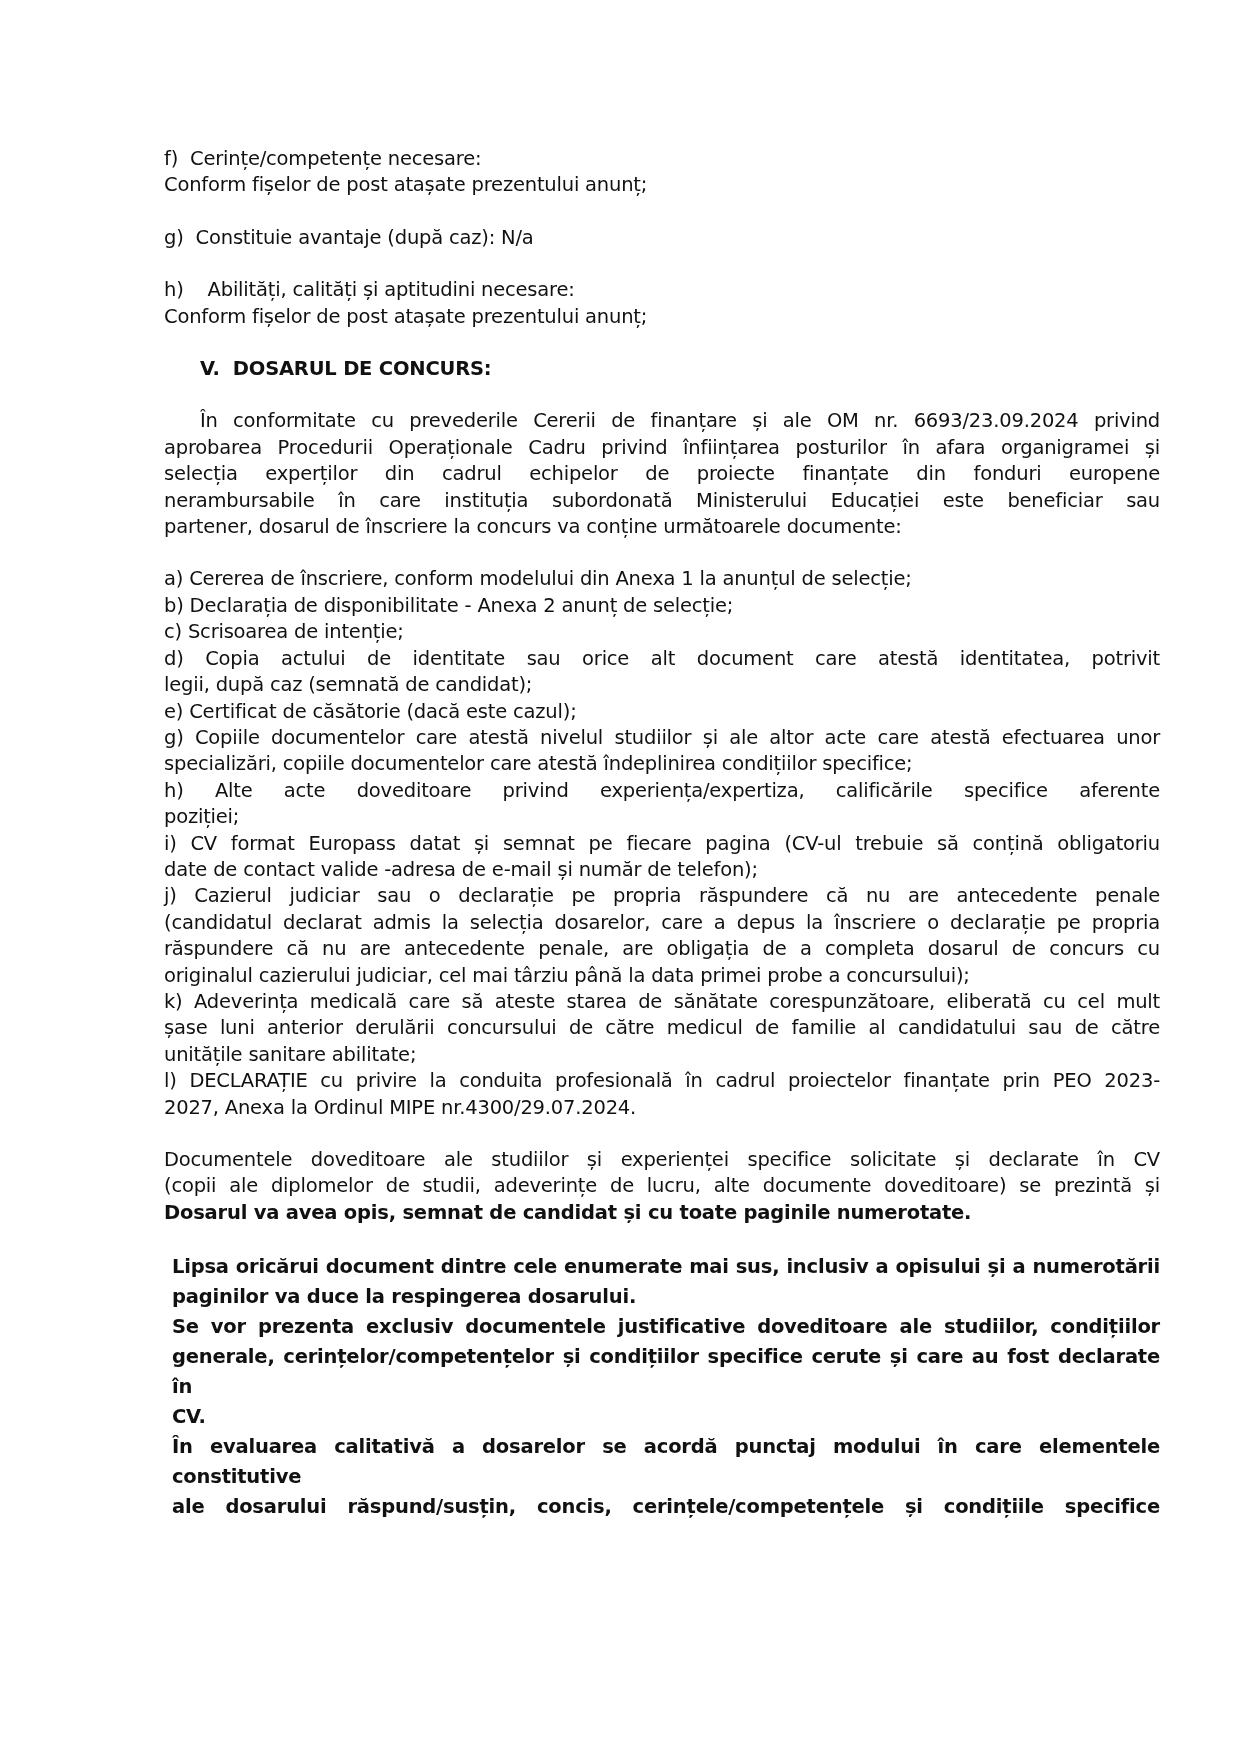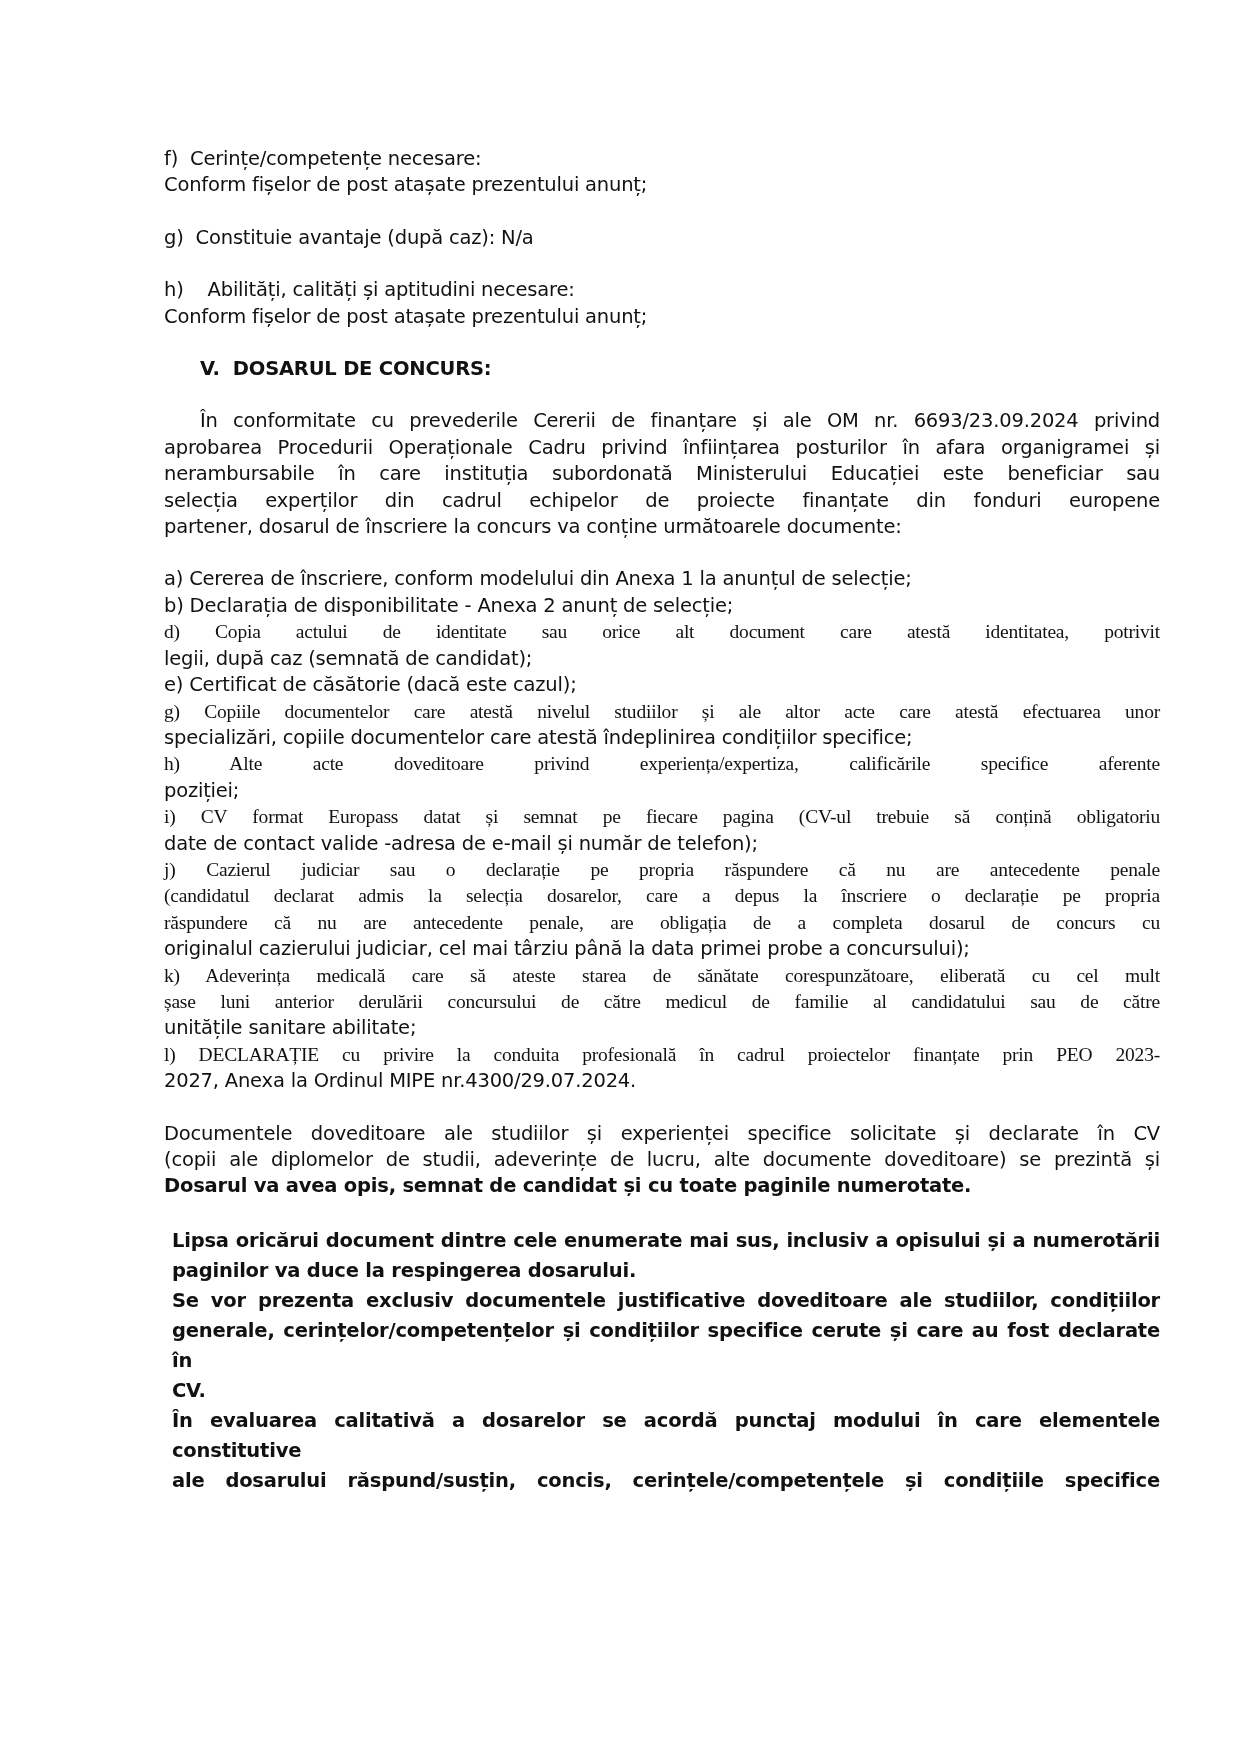--- a/index.html
+++ b/index.html
@@ -30,21 +30,21 @@
     .heading {
       font-weight: bold;
       padding-left: 36px;
       display: block;
     }
     .indent { padding-left: 36px; }
     .para { display: block; }
     .para .ln { display: block; text-align: justify; text-align-last: justify; }
     .para .ln.last { text-align-last: left; }
     .list-item .ln { display: block; }
-    .list-item .ln.j { text-align: justify; text-align-last: justify; font-family: Liberation Serif, serif; }
+    .list-item .ln.j { text-align: justify; text-align-last: justify; }
     .bold-block .ln { display: block; font-weight: bold; }
     .bold-block .ln.j { text-align: justify; text-align-last: justify; }
     .bold-block.spaced { line-height: 30px; margin-left: 8px; }
   </style>
 </head>
 <body>
 
 <div class="page">
 
   <div>
@@ -63,32 +63,35 @@
     <span class="line">Conform fișelor de post atașate prezentului anunț;</span>
   </div>
   <div class="gap"></div>
 
   <span class="heading line">V.  DOSARUL DE CONCURS:</span>
   <div class="gap"></div>
 
   <div class="para">
     <span class="ln indent">În conformitate cu prevederile Cererii de finanțare și ale OM nr. 6693/23.09.2024 privind</span>
     <span class="ln">aprobarea Procedurii Operaționale Cadru privind înființarea posturilor în afara organigramei și</span>
+    <span class="ln">selecția experților din cadrul echipelor de proiecte finanțate din fonduri europene</span>
     <span class="ln">nerambursabile în care instituția subordonată Ministerului Educației este beneficiar sau</span>
-    <span class="ln">selecția experților din cadrul echipelor de proiecte finanțate din fonduri europene</span>
     <span class="ln last">partener, dosarul de  înscriere la concurs va conține următoarele documente:</span>
   </div>
   <div class="gap"></div>
 
   <div>
     <div class="list-item">
       <span class="ln">a)  Cererea de înscriere, conform modelului din Anexa 1 la anunțul de selecție;</span>
     </div>
     <div class="list-item">
       <span class="ln">b)  Declarația de disponibilitate - Anexa 2 anunț de selecție;</span>
+    </div>
+    <div class="list-item">
+      <span class="ln">c)  Scrisoarea de intenție;</span>
     </div>
     <div class="list-item">
       <span class="ln j">d) Copia actului de identitate sau orice alt document care atestă identitatea, potrivit</span>
       <span class="ln">legii, după caz (semnată de candidat);</span>
     </div>
     <div class="list-item">
       <span class="ln">e) Certificat de căsătorie (dacă este cazul);</span>
     </div>
     <div class="list-item">
       <span class="ln j">g) Copiile documentelor care atestă nivelul studiilor și ale altor acte care atestă efectuarea unor</span>

